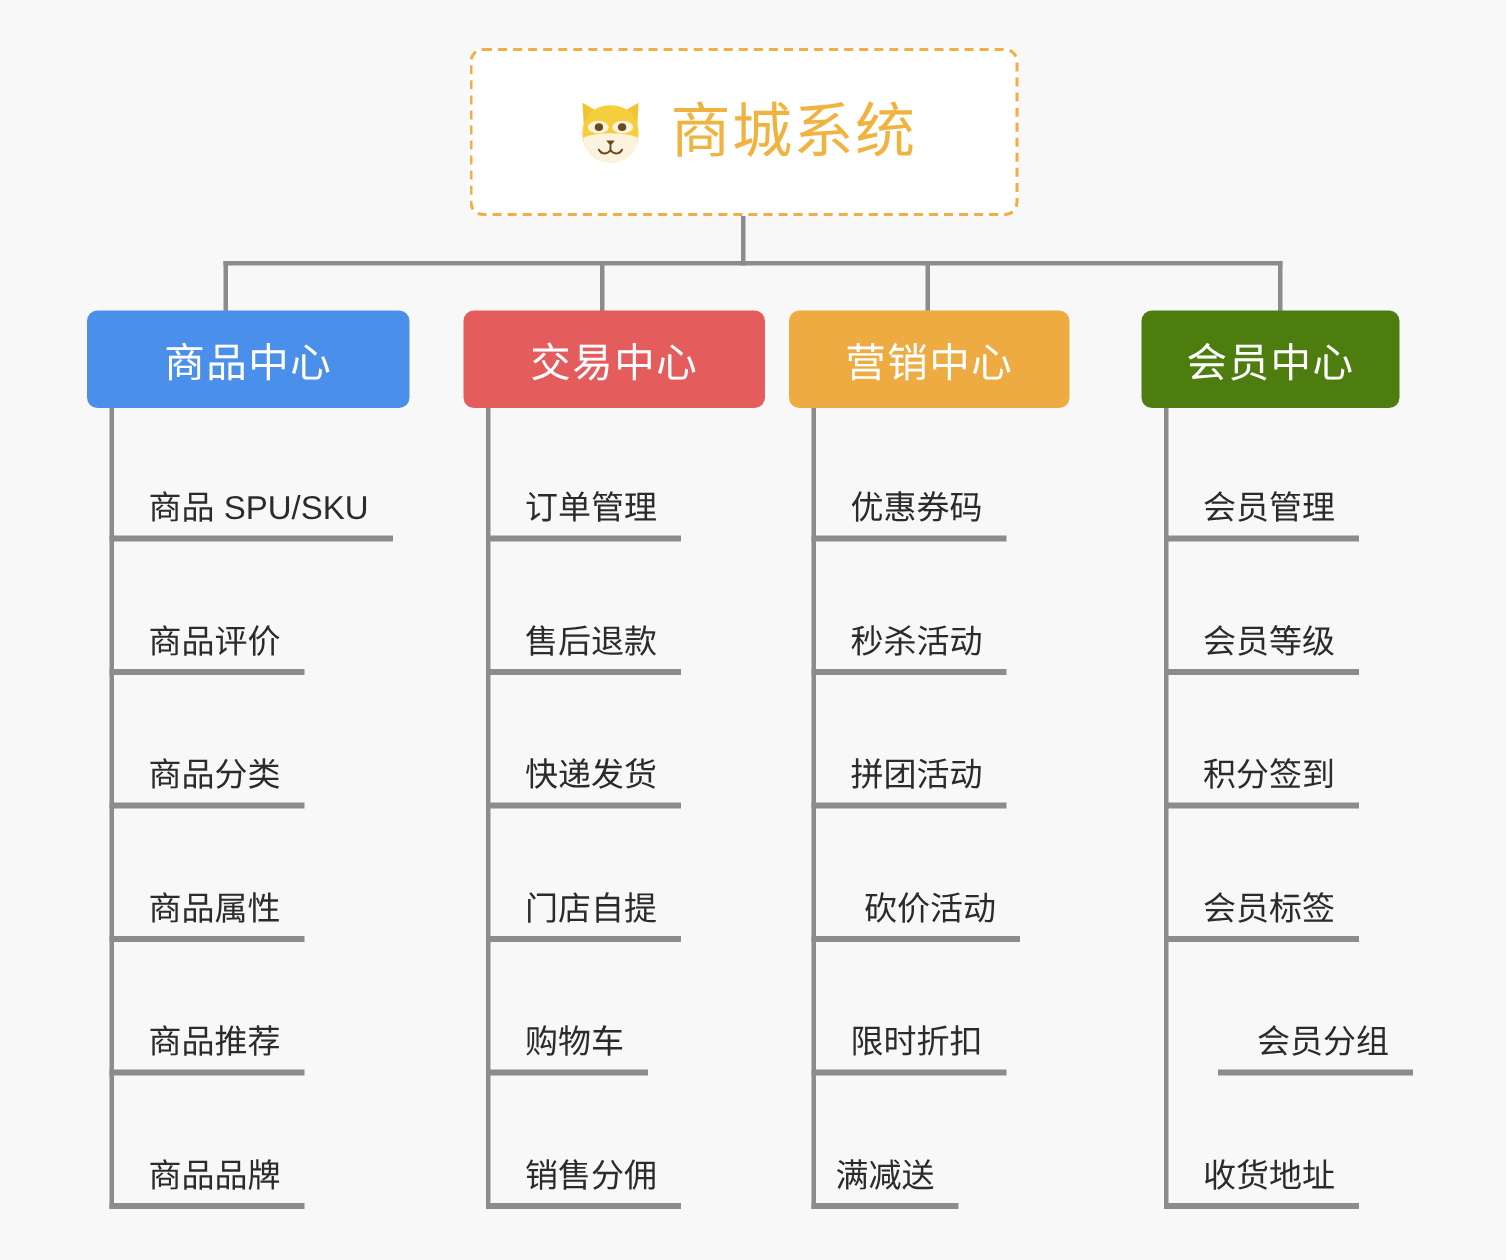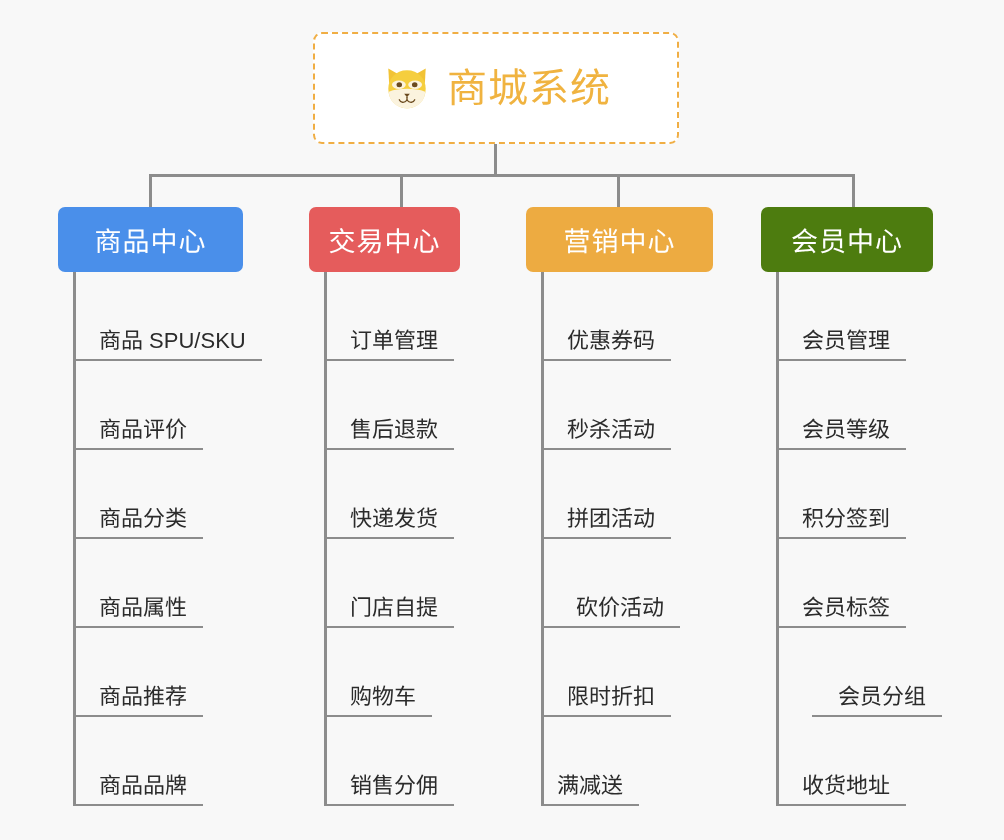--- a/index.html
+++ b/index.html
@@ -89,22 +89,22 @@
     display: flex;
     align-items: center;
     justify-content: center;
     color: #FFFFFF;
     font-size: 27px;
     letter-spacing: 1px;
     white-space: nowrap;
     box-sizing: border-box;
     padding: 0 28px;
   }
-  .col-0 .cat-box { width: 185px; }
-  .col-1 .cat-box { width: 151px; }
+  .col-0 .cat-box { width: 215px; }
+  .col-1 .cat-box { width: 201px; }
   .col-2 .cat-box { width: 187px; }
   .col-3 .cat-box { width: 172px; }
 
   
   .leaf-list {
     position: relative;
     margin-top: 0;
     padding-left: 15px;       
   }
   .leaf-trunk {
@@ -118,21 +118,21 @@
     position: relative;
     height: 89px;
     display: flex;
     align-items: flex-end;
     box-sizing: border-box;
   }
   .leaf-inner {
     position: relative;
     display: inline-block;
     padding: 0 16px 6px 26px;
-    border-bottom: 2px solid #22c55e;
+    border-bottom: 4px solid #22c55e;
     margin-left: 0;
     white-space: nowrap;
   }
   .leaf-label {
     font-size: 22px;
     color: #2B2B2B;
     line-height: 1.1;
     white-space: nowrap;
   }
 </style>

